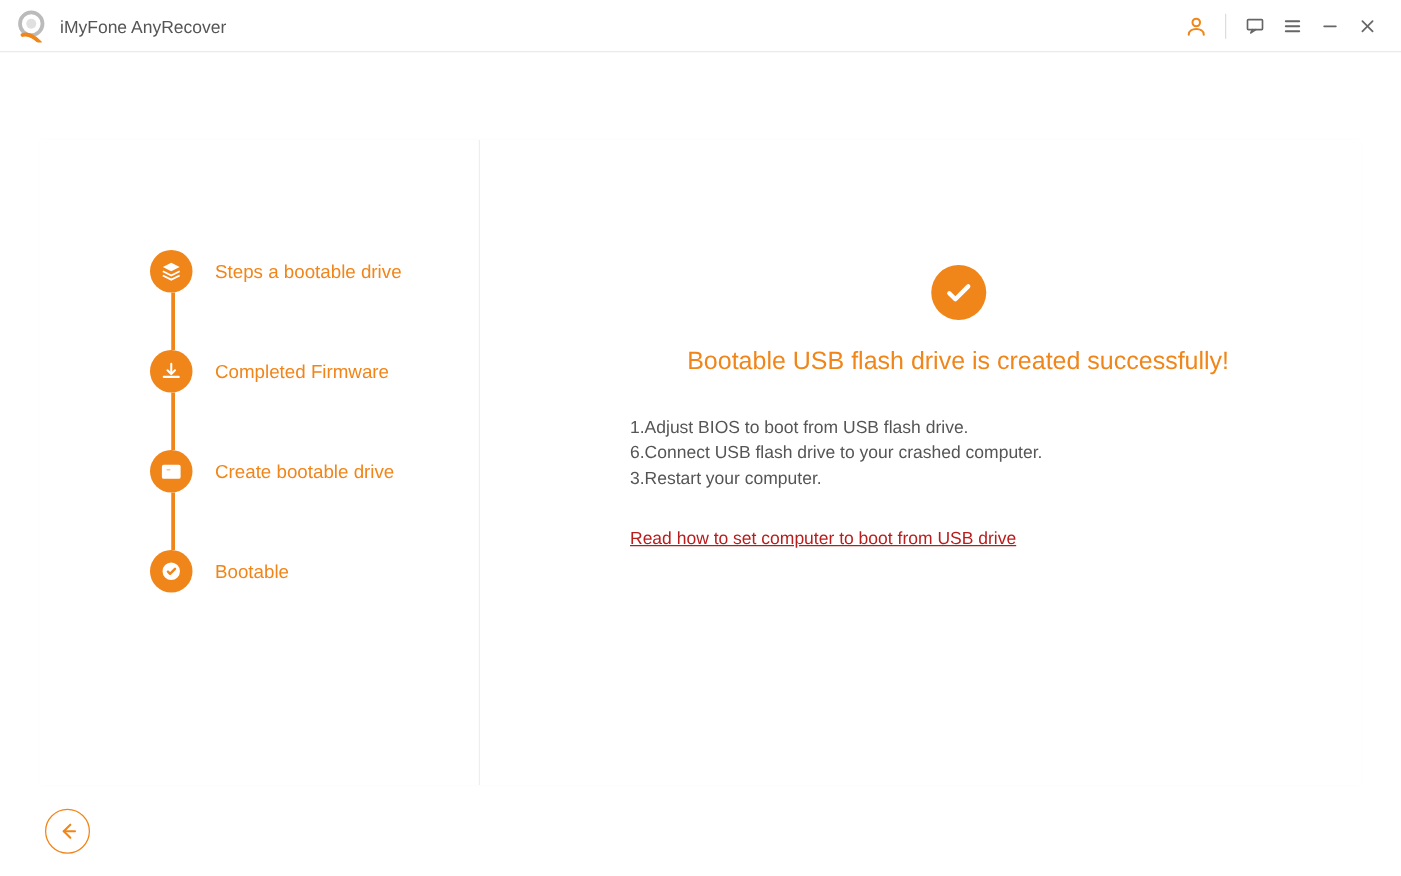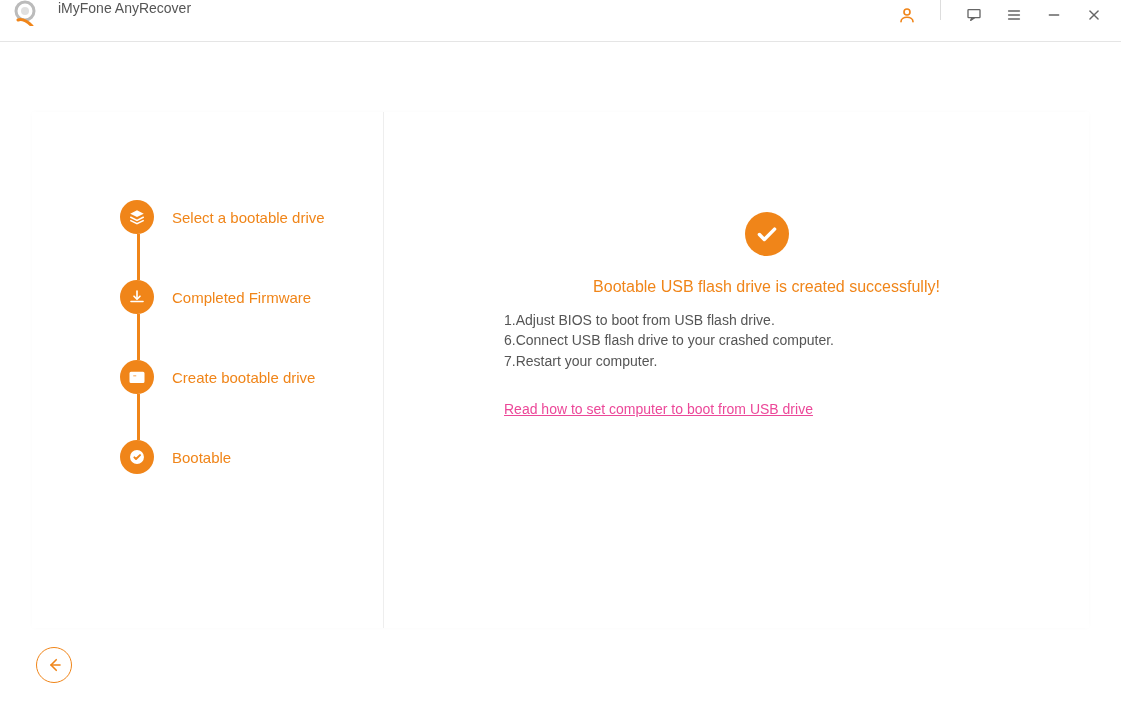--- a/index.html
+++ b/index.html
@@ -9,23 +9,22 @@
     width: 1121px;
     height: 701px;
     overflow: hidden;
     position: relative;
     color: #333;
   }
   .titlebar {
     height: 42px;
     border-bottom: 1px solid #e5e5e5;
     display: flex;
-    align-items: flex-start;
+    align-items: center;
     padding: 0 12px;
-    gap: 10px;
   }
   .titlebar .logo {
     width: 26px; height: 26px;
     margin-right: 10px;
     position: relative;
   }
   .titlebar .title {
     font-size: 14px;
     color: #555;
   }
@@ -102,35 +101,35 @@
   }
   .success-circle {
     width: 44px; height: 44px;
     background: #f08519;
     border-radius: 50%;
     display: flex; align-items: center; justify-content: center;
     margin: 0 auto 22px auto;
   }
   .success-title {
     text-align: center;
-    font-size: 16px;
+    font-size: 20px;
     color: #f08519;
     font-weight: 400;
-    margin-bottom: 14px;
+    margin-bottom: 30px;
   }
   .steps-text {
     font-size: 14px;
     color: #555;
     line-height: 1.45;
   }
   .steps-text p { margin: 0; }
   .link {
     display: inline-block;
     margin-top: 30px;
-    color: #ec4899;
+    color: #b91c1c;
     text-decoration: underline;
     font-size: 14px;
     cursor: pointer;
   }
   .back-btn {
     position: absolute;
     left: 36px;
     bottom: 18px;
     width: 36px; height: 36px;
     border: 1px solid #f08519;
@@ -193,21 +192,21 @@
       <div class="steps">
 
         <div class="step">
           <div class="step-icon">
             <svg width="18" height="18" viewBox="0 0 24 24" fill="white">
               <path d="M12 3l9 4.5-9 4.5-9-4.5L12 3z"></path>
               <path d="M3 12l9 4.5 9-4.5" fill="none" stroke="white" stroke-width="2"></path>
               <path d="M3 16.5l9 4.5 9-4.5" fill="none" stroke="white" stroke-width="2"></path>
             </svg>
           </div>
-          <div class="step-label">Select a bootable drive</div>
+          <div class="step-label">Steps a bootable drive</div>
           <div class="step-connector"></div>
         </div>
 
         <div class="step">
           <div class="step-icon">
             <svg width="18" height="18" viewBox="0 0 24 24" fill="none" stroke="white" stroke-width="2.2" stroke-linecap="round" stroke-linejoin="round">
               <path d="M12 4v10"></path>
               <path d="M8 11l4 4 4-4"></path>
               <path d="M4 18h16"></path>
             </svg>
@@ -245,21 +244,21 @@
     <div class="main">
       <div class="success-circle">
         <svg width="26" height="26" viewBox="0 0 24 24" fill="none" stroke="white" stroke-width="3.2" stroke-linecap="round" stroke-linejoin="round">
           <path d="M5 12.5l4.5 4.5L19 7.5"></path>
         </svg>
       </div>
       <div class="success-title">Bootable USB flash drive is created successfully!</div>
       <div class="steps-text">
         <p>1.Adjust BIOS to boot from USB flash drive.</p>
         <p>6.Connect USB flash drive to your crashed computer.</p>
-        <p>7.Restart your computer.</p>
+        <p>3.Restart your computer.</p>
       </div>
       <a class="link">Read how to set computer to boot from USB drive</a>
     </div>
   </div>
 
   <div class="back-btn" title="Back">
     <svg width="18" height="18" viewBox="0 0 24 24" fill="none" stroke="#f08519" stroke-width="2.2" stroke-linecap="round" stroke-linejoin="round">
       <path d="M15 5l-7 7 7 7"></path>
       <line x1="8" y1="12" x2="20" y2="12"></line>
     </svg>

